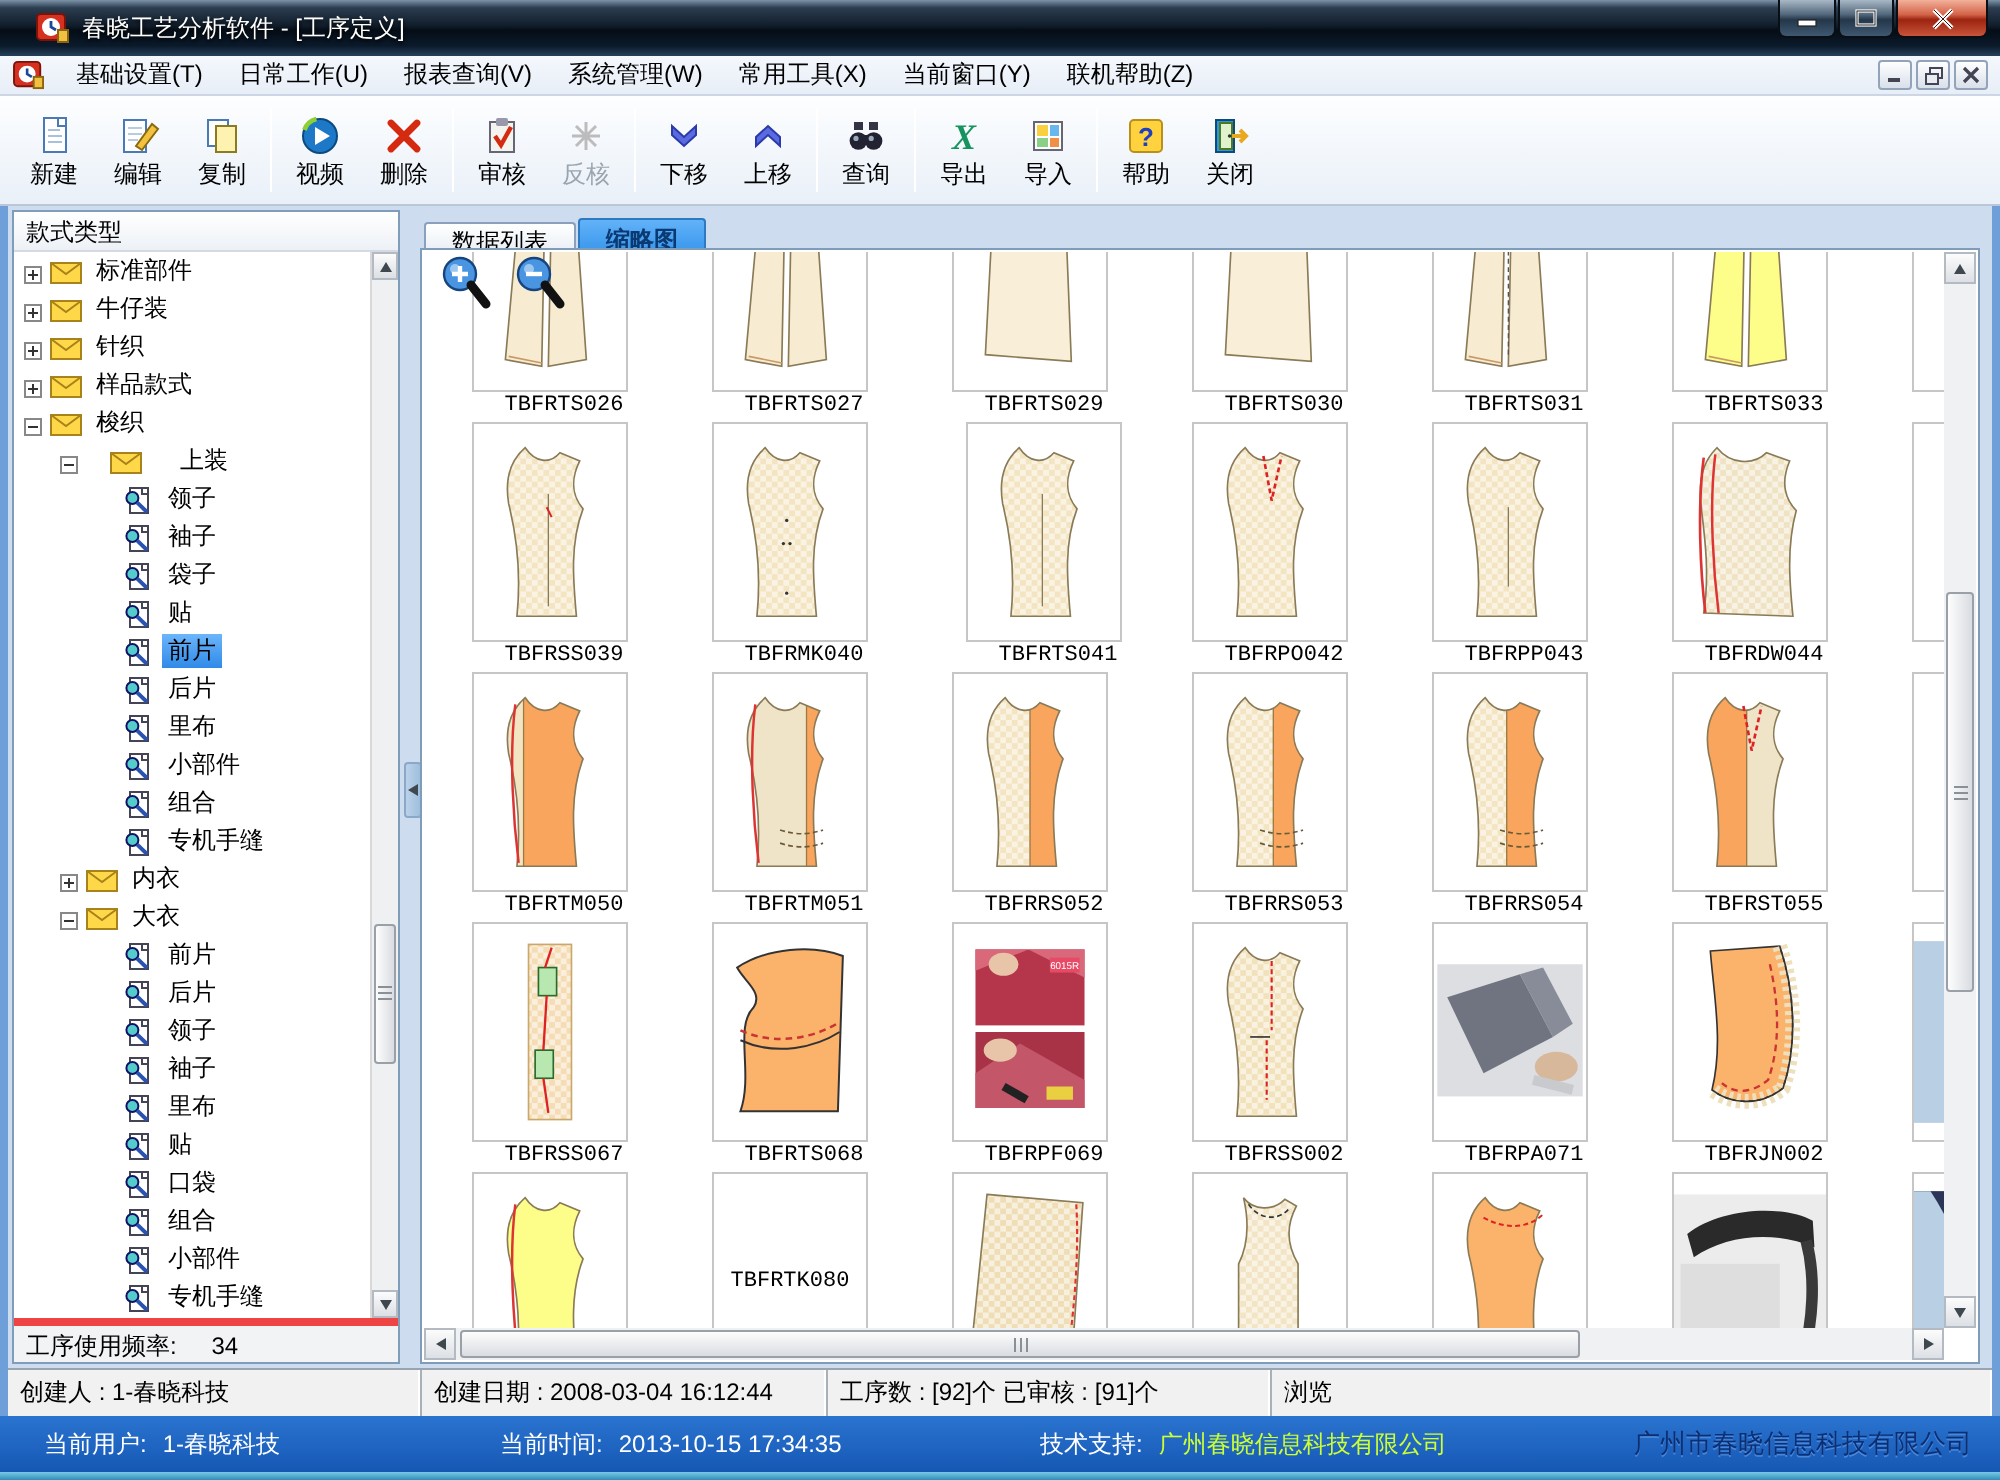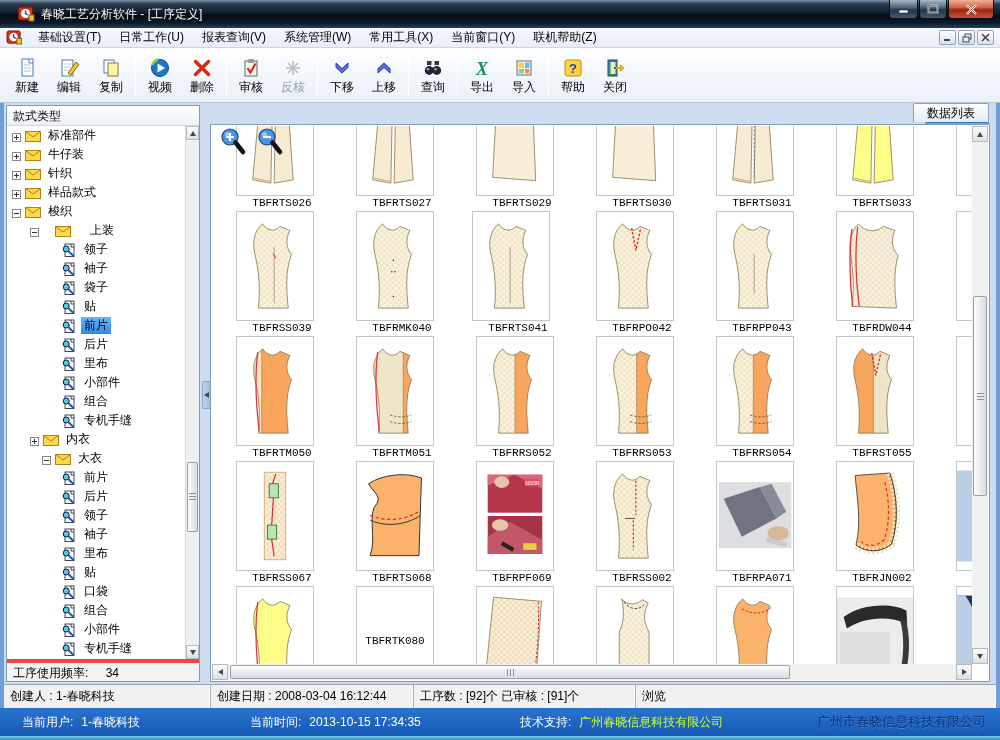--- a/index.html
+++ b/index.html
@@ -65,21 +65,21 @@
   .tri-dn{width:0;height:0;border-left:3.5px solid transparent;border-right:3.5px solid transparent;border-top:5px solid #40484f;}
   .tri-lf{width:0;height:0;border-top:3.5px solid transparent;border-bottom:3.5px solid transparent;border-right:5px solid #40484f;}
   .tri-rt{width:0;height:0;border-top:3.5px solid transparent;border-bottom:3.5px solid transparent;border-left:5px solid #40484f;}
   .freq-bar{height:22px;flex:0 0 22px;border-top:4px solid #ef4444;background:#f1f3f5;
     line-height:21px;padding-left:6px;}
   .splitter{position:absolute;left:198px;top:278px;width:9px;height:28px;
     background:linear-gradient(90deg,#bcd2ea,#9fbede);border:1px solid #8aa8c8;border-radius:2px;
     display:flex;align-items:center;justify-content:center;}
   
   .mainpanel{position:absolute;left:206px;right:6px;top:0;bottom:2px;}
-  .tabbar{height:27px;display:flex;align-items:flex-end;padding-left:2px;flex-direction:column;}
+  .tabbar{height:27px;display:flex;align-items:flex-end;padding-left:2px;}
   .tab{padding:0 13px;line-height:18px;height:19px;border:1px solid #8aa0bc;border-bottom:none;
     border-radius:2px 2px 0 0;background:linear-gradient(#ffffff,#e3eaf2);margin-right:1px;}
   .tab.active{height:21px;line-height:20px;background:linear-gradient(#62b2f8,#2e90ea);
     color:#0b3a73;font-weight:bold;border-color:#2e7ac2;}
   .mcontent{position:absolute;left:0;right:0;top:21px;bottom:0;border:1px solid #7f9db9;background:#fff;}
   .gridviewport{position:absolute;left:1px;top:1px;right:17px;bottom:17px;overflow:hidden;}
   .grid{position:absolute;left:0;top:-40px;width:900px;height:640px;}
   .gitem{position:absolute;width:92px;}
   .gcell{width:78px;height:110px;border:1px solid #c6c6c6;background:#fff;overflow:hidden;
     display:flex;align-items:center;justify-content:center;}
@@ -502,21 +502,21 @@
               <span class="tbox"><svg width="9" height="9" viewBox="0 0 9 9">
                   <rect x="0.5" y="0.5" width="8" height="8" fill="#fff" stroke="#888"></rect>
                   <path d="M2,4.5 h5 M4.5,2 v5" stroke="#333"></path>
                 </svg></span>
               <span class="tico"><svg width="16" height="14" viewBox="0 0 16 14">
                   <rect x="0.5" y="2.5" width="15" height="10" fill="#ffd84a" stroke="#a8821a"></rect>
                   <path d="M0.5,2.5 L8,8 L15.5,2.5" fill="none" stroke="#a8821a"></path>
                 </svg></span>
               <span class="tlabel">内衣</span>
             </div>
-            <div class="trow" style="padding-left: 35px;">
+            <div class="trow" style="padding-left: 23px;">
               <span class="tbox"><svg width="9" height="9" viewBox="0 0 9 9">
                   <rect x="0.5" y="0.5" width="8" height="8" fill="#fff" stroke="#888"></rect>
                   <path d="M2,4.5 h5" stroke="#333"></path>
                 </svg></span>
               <span class="tico"><svg width="16" height="14" viewBox="0 0 16 14">
                   <rect x="0.5" y="2.5" width="15" height="10" fill="#ffd84a" stroke="#a8821a"></rect>
                   <path d="M0.5,2.5 L8,8 L15.5,2.5" fill="none" stroke="#a8821a"></path>
                 </svg></span>
               <span class="tlabel">大衣</span>
             </div>
@@ -834,21 +834,21 @@
                     </defs>
                     <path d="M31,4 C37,13 46,14 52,7 L64,12 C58,24 60,34 66,41 C58,62 60,84 62,106 L26,106 C29,76 25,54 21,38 C18,20 24,10 31,4 Z" fill="url(#p8)" stroke="#8a7a55"></path>
                     <circle cx="44" cy="48" r="1" fill="#333"></circle>
                     <circle cx="42" cy="62" r="1" fill="#333"></circle>
                     <circle cx="46" cy="62" r="1" fill="#333"></circle>
                     <circle cx="44" cy="92" r="1" fill="#333"></circle>
                   </svg>
                 </div>
                 <div class="glabel">TBFRMK040</div>
               </div>
-              <div class="gitem" style="left: 260px; top: 125px;">
+              <div class="gitem" style="left: 271px; top: 125px;">
                 <div class="gcell">
                   <svg viewBox="0 0 92 110" width="90" height="108">
                     <defs>
                       <pattern id="p9" width="7" height="7" patternUnits="userSpaceOnUse">
                         <rect width="7" height="7" fill="#f3e5c2"></rect>
                         <rect width="3.5" height="3.5" fill="rgba(255,255,255,0.55)"></rect>
                         <rect x="3.5" y="3.5" width="3.5" height="3.5" fill="rgba(255,255,255,0.55)"></rect>
                       </pattern>
                       <clipPath id="c9">
                         <path d="M31,4 C37,13 46,14 52,7 L64,12 C58,24 60,34 66,41 C58,62 60,84 62,106 L26,106 C29,76 25,54 21,38 C18,20 24,10 31,4 Z"></path>

